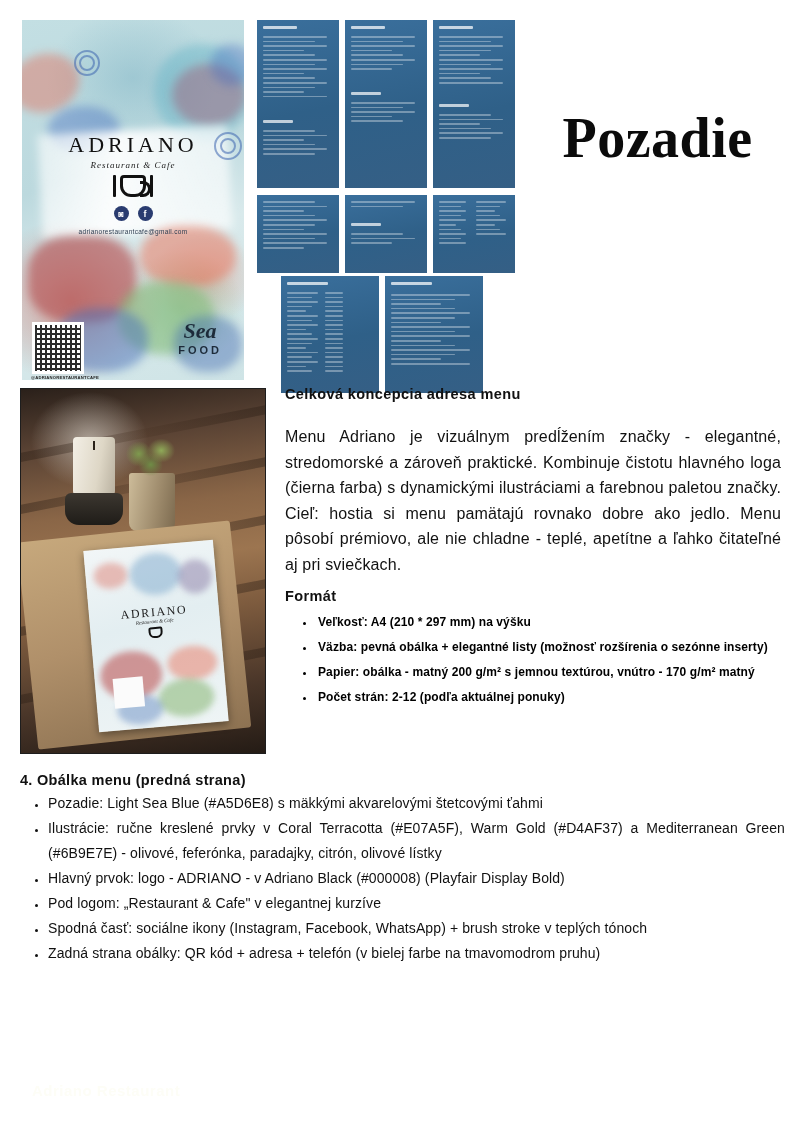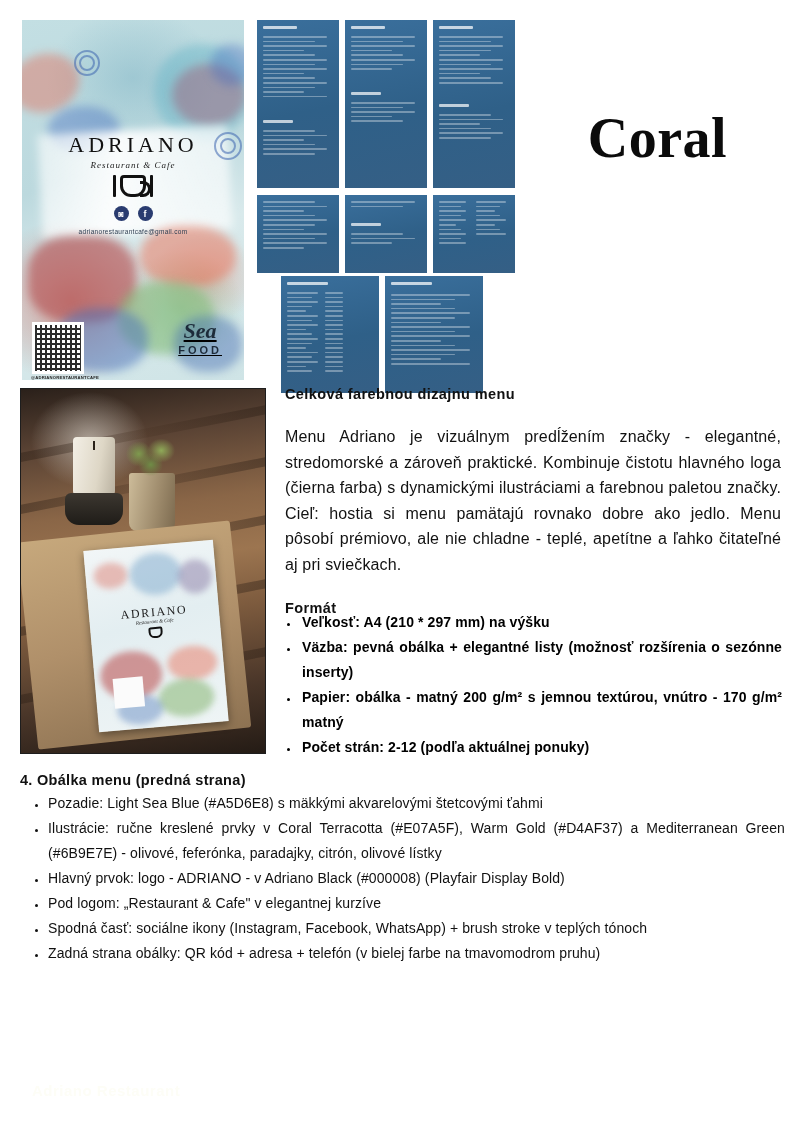--- a/index.html
+++ b/index.html
@@ -106,21 +106,21 @@
       linear-gradient(90deg,#111 50%, transparent 50%),
       linear-gradient(0deg,#111 50%, transparent 50%);
     background-size: 5px 5px, 5px 5px;
     opacity:.88;
   }
   .cv-qr-label {
     position:absolute; left:8px; bottom:0px; width:70px; text-align:center;
     font-size:4.2px; letter-spacing:.2px; color:#222; font-weight:bold;
   }
   .cv-seafood {
-    position:absolute; right:22px; bottom:24px; text-align:center;text-decoration:underline;
+    position:absolute; right:22px; bottom:24px; text-align:center;
   }
   .cv-sea {
     font-family:"Liberation Serif", serif; font-style:italic; font-weight:bold;
     font-size:22px; color:#1d2b3a;
   }
   .cv-food {
     font-size:11px; letter-spacing:3px; color:#1d2b3a; font-weight:bold;
   }
 
   
@@ -237,26 +237,26 @@
   .rt { position:absolute; left:285px; width:496px; color:#111; }
   .rt-h {
     font-size:14.5px; font-weight:bold; letter-spacing:.4px;
   }
   .rt-p {
     font-size:16px; line-height:25.5px; text-align:justify;
     letter-spacing:.15px;
   }
   #concept-heading { top:386px; }
   #concept-paragraph { top:424px; }
-  #format-heading { top:600px; }
+  #format-heading { top:588px; }
 
   .fmt-list { position:absolute; left:300px; top:610px; width:482px; }
   .fmt-list li {
-    font-size:14px; line-height:25px; font-weight:bold;
-    text-align:justify; letter-spacing:.1px;
+    font-size:12px; line-height:25px; font-weight:bold;
+    margin-left:16px; text-align:justify; letter-spacing:.1px;
     padding-left:2px;
   }
   .fmt-list li::marker { font-size:11px; }
 
   
   .sec1-h {
     position:absolute; left:20px; top:772px;
     font-size:14.5px; font-weight:bold; letter-spacing:.3px; color:#111;
   }
   .sec1-list { position:absolute; left:30px; top:791px; width:755px; }
@@ -271,21 +271,21 @@
     font-size:15px; font-weight:bold; color:#fdfdf6;
     letter-spacing:.5px;
   }
 </style>
 </head>
 <body>
 
 <div class="page">
 
   <div class="title-block">
-    <span class="title-line">Coral</span>
+    <span class="title-line">Pozadie</span>
   </div>
 
   <div class="cover">
     <div class="cv-wash w1"></div>
     <div class="cv-wash w2"></div>
     <div class="cv-wash w3"></div>
     <div class="cv-wash w4"></div>
     <div class="cv-wash w5"></div>
     <div class="cv-brushstroke"></div>
     <div class="cv-ring r1"></div>
@@ -551,21 +551,21 @@
       <div class="pm-sub">Restaurant &amp; Cafe</div>
       <div class="pm-cup"></div>
       <div class="pm-wash pm-4"></div>
       <div class="pm-wash pm-5"></div>
       <div class="pm-wash pm-6"></div>
       <div class="pm-wash pm-7"></div>
       <div class="pm-qr"></div>
     </div>
   </div>
 
-  <div class="rt rt-h" id="concept-heading">Celková farebnou dizajnu menu</div>
+  <div class="rt rt-h" id="concept-heading">Celková koncepcia adresa menu</div>
   <div class="rt rt-p" id="concept-paragraph">Menu Adriano je vizuálnym predĺžením značky - elegantné, stredomorské a zároveň praktické. Kombinuje čistotu hlavného loga (čierna farba) s dynamickými ilustráciami a farebnou paletou značky. Cieľ: hostia si menu pamätajú rovnako dobre ako jedlo. Menu pôsobí prémiovo, ale nie chladne - teplé, apetítne a ľahko čitateľné aj pri sviečkach.</div>
   <div class="rt rt-h" id="format-heading">Formát</div>
 
   <ul class="fmt-list">
     <li>Veľkosť: A4 (210 * 297 mm) na výšku</li>
     <li>Väzba: pevná obálka + elegantné listy (možnosť rozšírenia o sezónne inserty)</li>
     <li>Papier: obálka - matný 200 g/m² s jemnou textúrou, vnútro - 170 g/m² matný</li>
     <li>Počet strán: 2-12 (podľa aktuálnej ponuky)</li>
   </ul>
 

